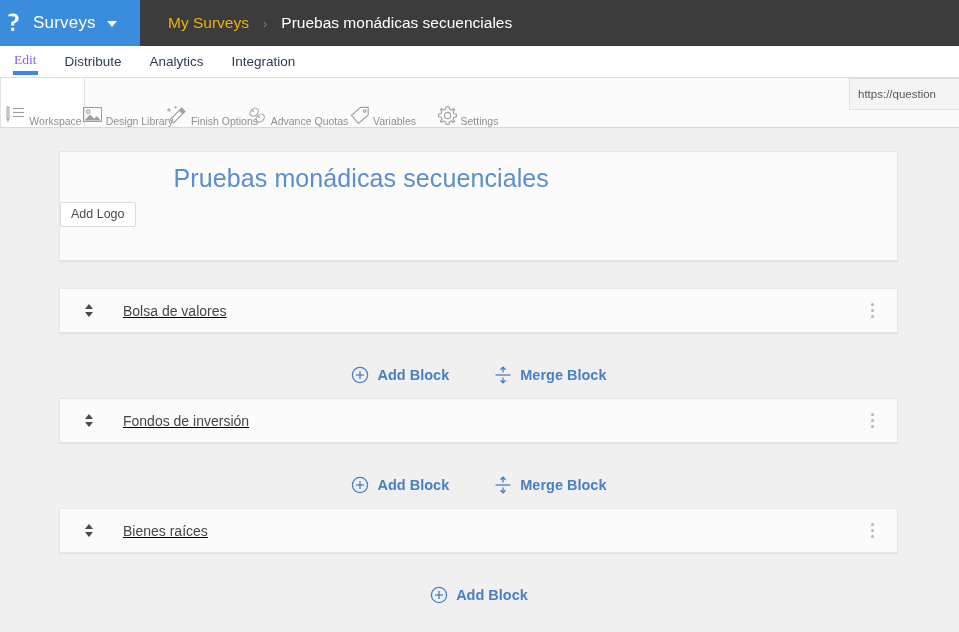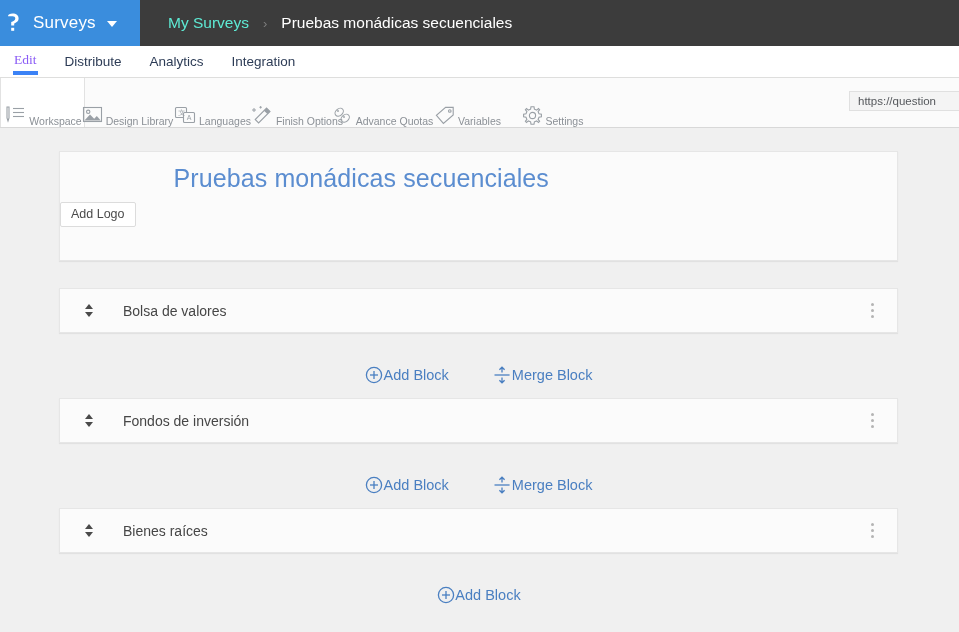--- a/index.html
+++ b/index.html
@@ -44,21 +44,21 @@
     margin-top: 2px;
   }
   .breadcrumb {
     display: flex;
     align-items: center;
     padding-left: 28px;
     gap: 14px;
     flex: 1 1 auto;
   }
   .crumb-parent {
-    color: #5eead4;
+    color: #eab308;
     font-size: 15.5px;
   }
   .crumb-sep {
     color: #7d7d7d;
     font-size: 13px;
   }
   .crumb-current {
     color: #ffffff;
     font-size: 15.5px;
   }
@@ -117,23 +117,23 @@
     color: #9aa0a6;
   }
   .tool-label {
     font-size: 10.5px;
     color: #8b9096;
     white-space: nowrap;
   }
   .url-box {
     position: absolute;
     right: 0;
-    top: 13px;
+    top: 0;
     width: 110px;
-    height: 20px;
+    height: 32px;
     background: #f4f4f4;
     border: 1px solid #e0e0e0;
     border-right: none;
     display: flex;
     align-items: center;
     padding-left: 8px;
     font-size: 11.5px;
     color: #55585c;
     overflow: hidden;
     white-space: nowrap;
@@ -180,20 +180,21 @@
     font-weight: normal;
     letter-spacing: 0.1px;
   }
 
   .block-row {
     height: 45px;
     display: flex;
     align-items: center;
     padding: 0 16px 0 22px;
     margin-top: 27px;
+    text-decoration: underline;
   }
   .sort-handle {
     width: 14px;
     display: flex;
     flex-direction: column;
     align-items: center;
     gap: 3px;
     cursor: pointer;
   }
   .chev {
@@ -228,23 +229,25 @@
     display: flex;
     align-items: center;
     justify-content: center;
     gap: 44px;
     height: 46px;
     margin-top: 19px;
   }
   .action {
     display: flex;
     align-items: center;
+    gap: 8px;
     color: #4a7fc1;
     font-size: 14.5px;
     cursor: pointer;
+    font-weight: bold;
   }
   .action-icon {
     display: flex;
     align-items: center;
     justify-content: center;
     width: 19px; height: 19px;
     color: #4a7fc1;
   }
   .actions-row.single { gap: 0; }
 </style>
@@ -295,31 +298,20 @@
     <span class="tool-icon">
       <svg width="23" height="20" viewBox="0 0 23 20" fill="none" stroke="#9aa0a6" stroke-width="1.1">
         <rect x="2.5" y="2.5" width="18" height="14"></rect>
         <circle cx="7.2" cy="6.8" r="1.7"></circle>
         <path d="M3.4 15.5 L9.0 9.6 L13.2 13.8 L15.8 11.0 L19.8 15.5 Z" fill="#9aa0a6" stroke="none"></path>
       </svg>
     </span>
     <span class="tool-label">Design Library</span>
   </div>
 
-  <div class="tool">
-    <span class="tool-icon">
-      <svg width="24" height="20" viewBox="0 0 24 20" fill="none" stroke="#9aa0a6" stroke-width="1.1">
-        <rect x="2.5" y="2.5" width="11" height="10" rx="1"></rect>
-        <rect x="10.5" y="7.5" width="11" height="10" rx="1" fill="#fbfbfb"></rect>
-        <text x="5.2" y="10.2" font-size="7" fill="#9aa0a6" stroke="none" font-family="Liberation Sans">文</text>
-        <text x="13.8" y="15.2" font-size="7" fill="#9aa0a6" stroke="none" font-family="Liberation Sans">A</text>
-      </svg>
-    </span>
-    <span class="tool-label">Languages</span>
-  </div>
 
   <div class="tool">
     <span class="tool-icon">
       <svg width="23" height="21" viewBox="0 0 23 21" fill="none" stroke="#9aa0a6" stroke-width="1.1">
         <path d="M15.6 3.1 L19.0 6.5 L7.6 17.9 L4.2 14.5 Z"></path>
         <path d="M15.6 3.1 L19.0 6.5 L16.4 9.1 L13.0 5.7 Z" fill="#9aa0a6" stroke="none"></path>
         <path d="M3.0 3.0 L3.0 7.0 M1.0 5.0 L5.0 5.0" stroke-width="1"></path>
         <path d="M9.6 1.0 L9.6 3.6 M8.3 2.3 L10.9 2.3" stroke-width="0.9"></path>
       </svg>
     </span>

